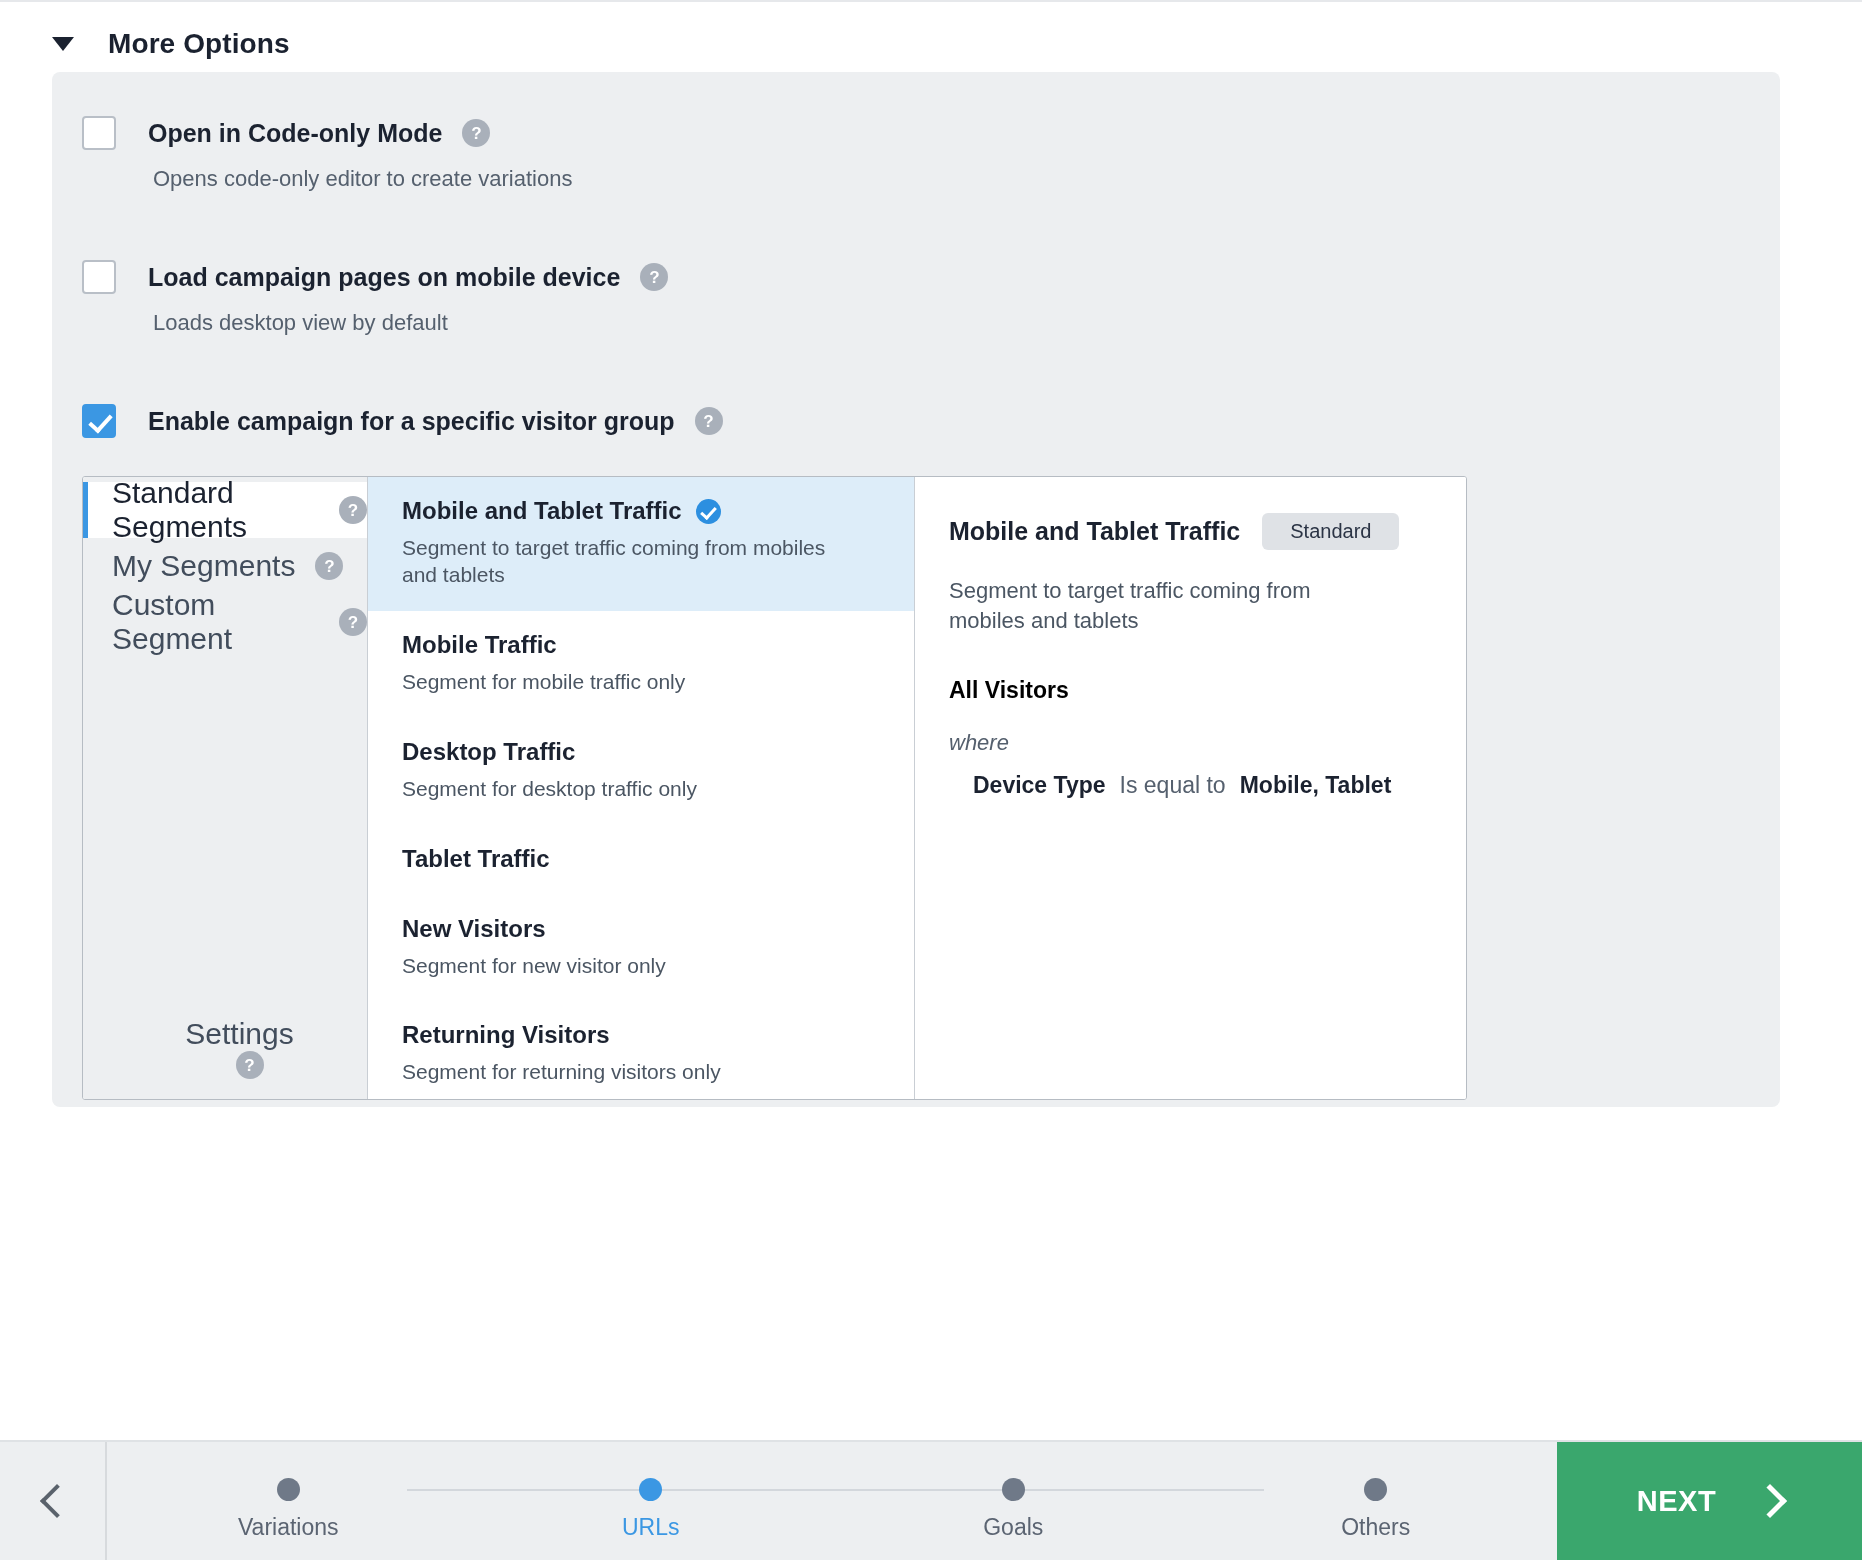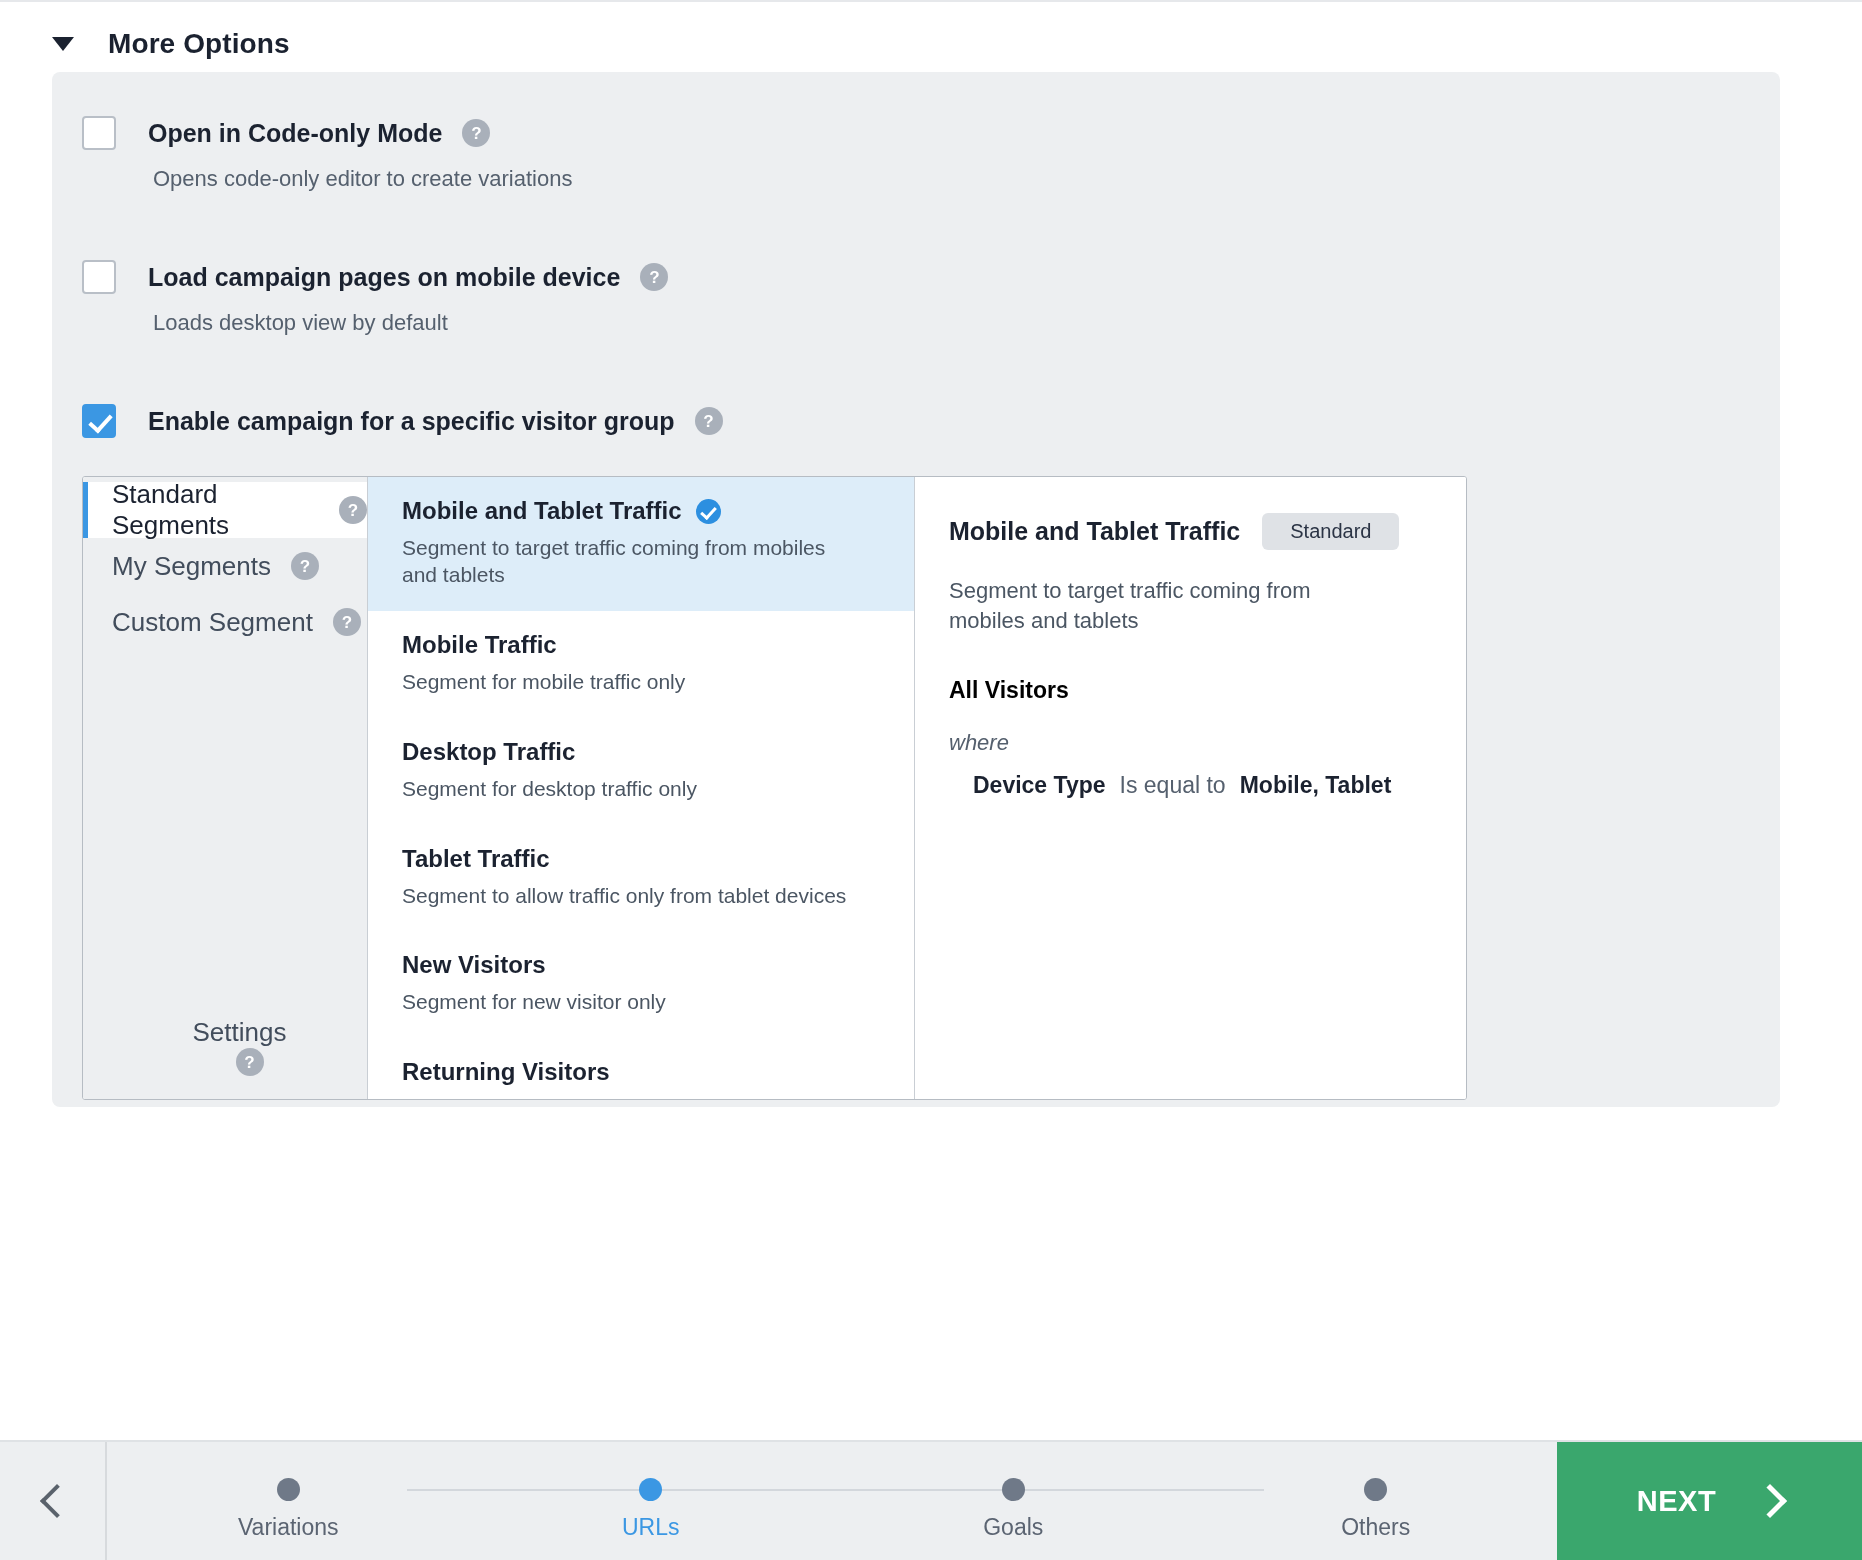--- a/index.html
+++ b/index.html
@@ -149,21 +149,21 @@
     align-items: center;
     padding-left: 24px;
     box-sizing: border-box;
     border-left: 5px solid transparent;
   }
   .seg-tab.active {
     background: #ffffff;
     border-left-color: #3b97e3;
   }
   .seg-tab .tab-label {
-    font-size: 26px;
+    font-size: 30px;
     color: #424d5c;
   }
   .seg-tab.active .tab-label {
     color: #1b2230;
     font-weight: normal;
   }
   .seg-tab-spacer { height: 5px; }
   .seg-tab.settings {
     position: absolute;
     bottom: 26px;
@@ -444,21 +444,20 @@
         <div class="seg-item-title">
           <span>Desktop Traffic</span>
         </div>
         <div class="seg-item-desc">Segment for desktop traffic only</div>
       </div>
 
       <div class="seg-item">
         <div class="seg-item-title">
           <span>Tablet Traffic</span>
         </div>
-        <div class="seg-item-desc">Segment to allow traffic only from tablet devices</div>
       </div>
 
       <div class="seg-item">
         <div class="seg-item-title">
           <span>New Visitors</span>
         </div>
         <div class="seg-item-desc">Segment for new visitor only</div>
       </div>
 
       <div class="seg-item">

